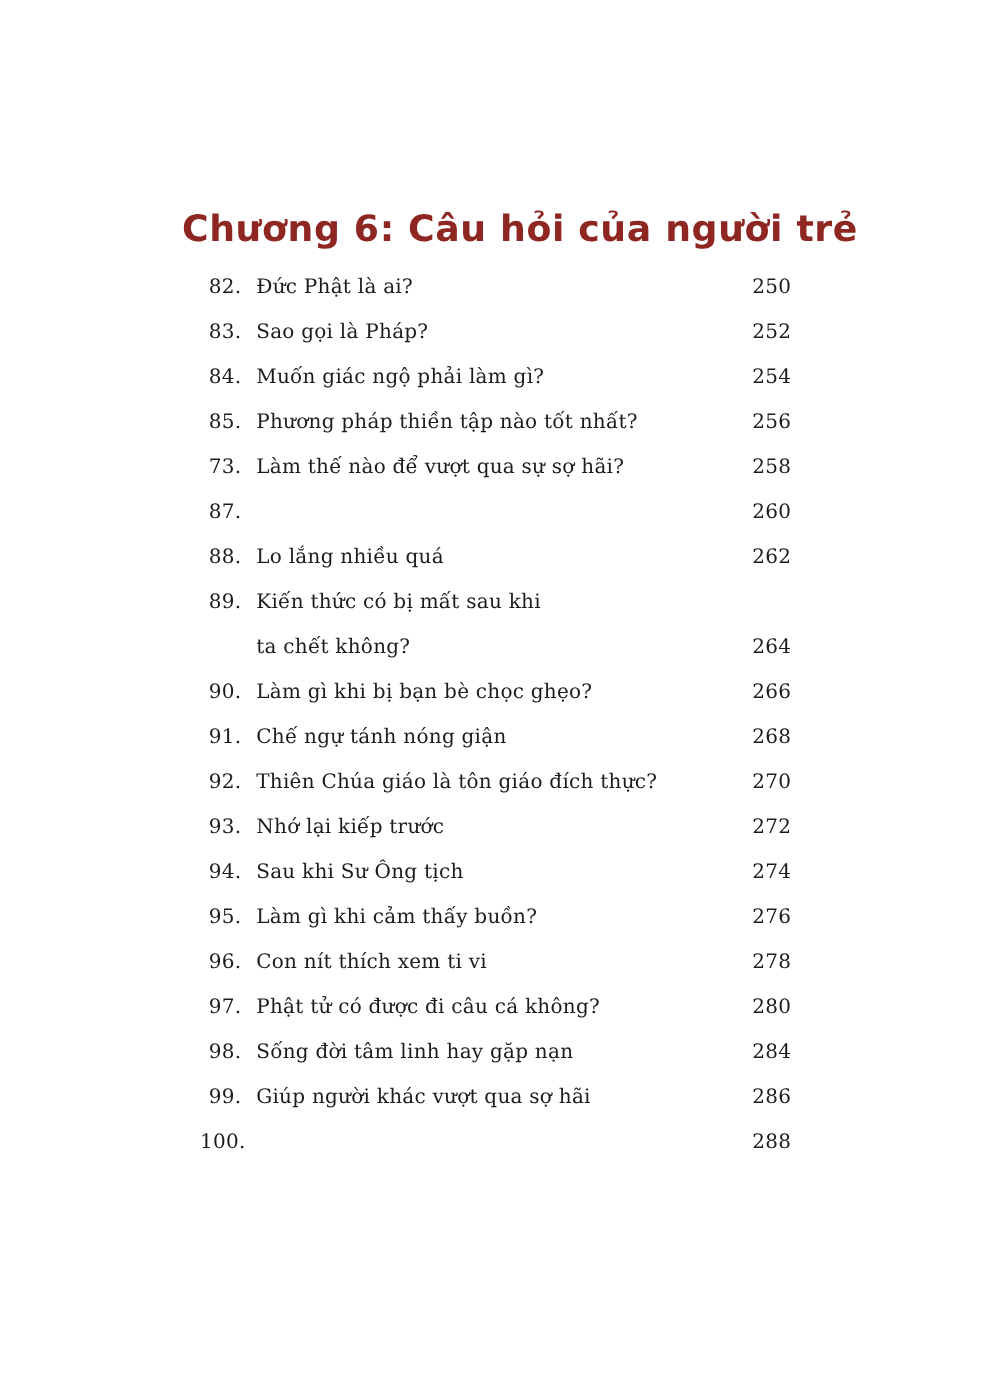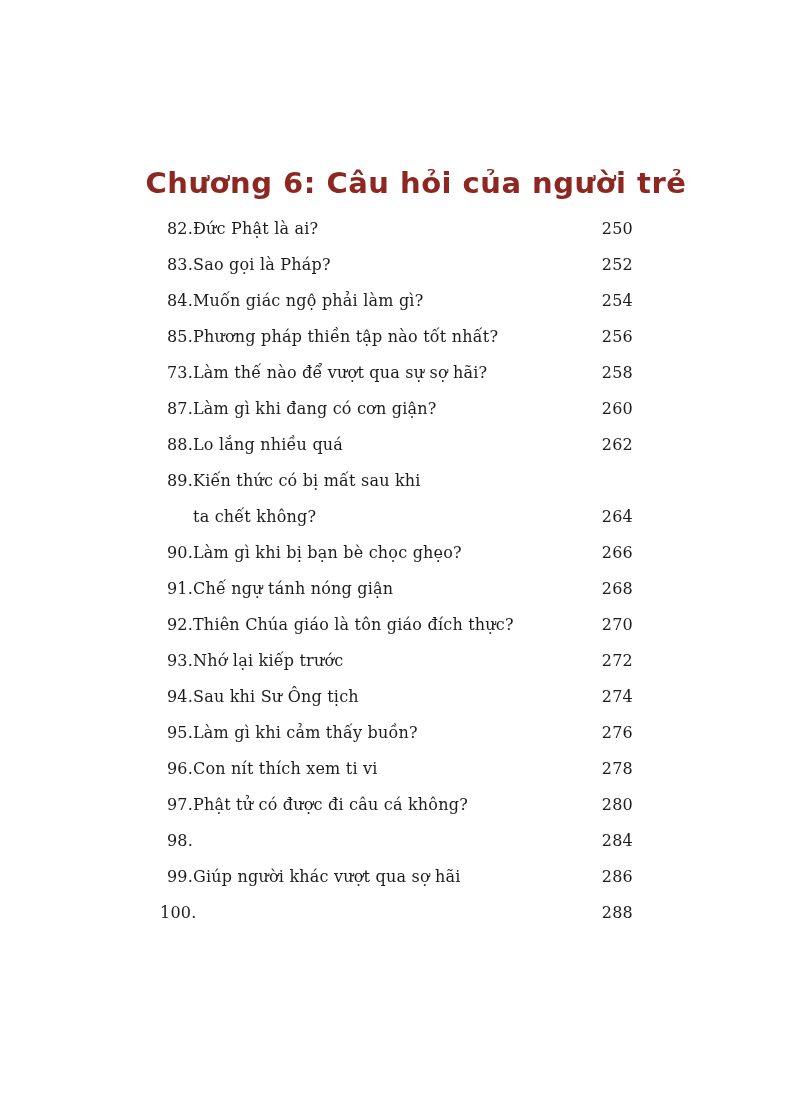--- a/index.html
+++ b/index.html
@@ -41,20 +41,21 @@
     font-size: 16px;
     line-height: 36px;
     letter-spacing: 0.2px;
     white-space: nowrap;
   }
   .toc-num {
     flex: 0 0 33px;
     text-align: right;
   }
   .toc-title {
+    margin-left: 12px;
   }
   .toc-page {
     margin-left: auto;
     text-align: left;
   }
 </style>
 </head>
 <body>
 
 <div class="page" style="color: rgb(28, 28, 28);">
@@ -80,21 +81,20 @@
         <span class="toc-title">Phương pháp thiền tập nào tốt nhất?</span>
         <span class="toc-page">256</span>
       </div>
       <div class="toc-row">
         <span class="toc-num">73.</span>
         <span class="toc-title">Làm thế nào để vượt qua sự sợ hãi?</span>
         <span class="toc-page">258</span>
       </div>
       <div class="toc-row">
         <span class="toc-num">87.</span>
-        <span class="toc-title">Làm gì khi đang có cơn giận?</span>
         <span class="toc-page">260</span>
       </div>
       <div class="toc-row">
         <span class="toc-num">88.</span>
         <span class="toc-title">Lo lắng nhiều quá</span>
         <span class="toc-page">262</span>
       </div>
       <div class="toc-row">
         <span class="toc-num">89.</span>
         <span class="toc-title">Kiến thức có bị mất sau khi</span>
@@ -140,20 +140,21 @@
         <span class="toc-title">Con nít thích xem ti vi</span>
         <span class="toc-page">278</span>
       </div>
       <div class="toc-row">
         <span class="toc-num">97.</span>
         <span class="toc-title">Phật tử có được đi câu cá không?</span>
         <span class="toc-page">280</span>
       </div>
       <div class="toc-row">
         <span class="toc-num">98.</span>
+        <span class="toc-title">Sống đời tâm linh hay gặp nạn</span>
         <span class="toc-page">284</span>
       </div>
       <div class="toc-row">
         <span class="toc-num">99.</span>
         <span class="toc-title">Giúp người khác vượt qua sợ hãi</span>
         <span class="toc-page">286</span>
       </div>
       <div class="toc-row">
         <span class="toc-num">100.</span>
         <span class="toc-page">288</span>

